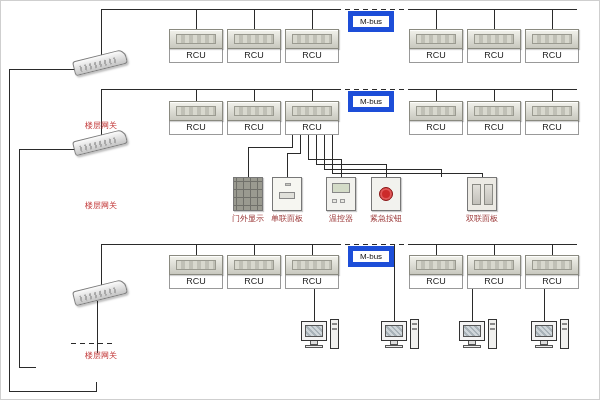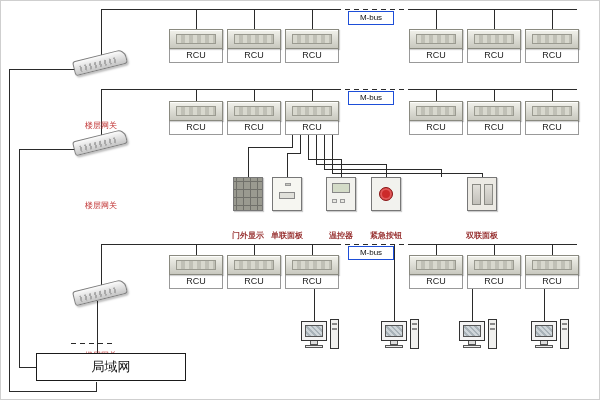--- a/index.html
+++ b/index.html
@@ -10,36 +10,36 @@
   .wire.d { stroke-dasharray:5 4; }
 
   .rcu { position:absolute; width:54px; }
   .rcu-box { height:20px; background:linear-gradient(#f2f2ec,#c8c8bf); border:1px solid #8a8a80;
              position:relative; box-shadow:inset 0 1px 0 #fdfdfb, 1px 1px 1px rgba(0,0,0,.18); }
   .rcu-vent { position:absolute; left:6px; top:4px; right:6px; bottom:4px; border:1px solid #9a9a90;
               background:repeating-linear-gradient(90deg,#d8d8ce 0 4px,#c0c0b6 4px 8px); }
   .rcu-label { height:14px; background:#fff; border:1px solid #999; border-top:none;
                font-size:9px; line-height:13px; text-align:center; color:#222; }
 
-  .mbus { position:absolute; left:347px; width:46px; height:14px; background:#fff; border:1px solid #1d4ed8;
+  .mbus { position:absolute; left:347px; width:46px; height:21px; background:#fff; border:5px solid #1d4ed8;
           font-size:8px; line-height:12px; text-align:center; color:#111; z-index:3; }
 
   .gw { position:absolute; width:56px; height:40px; }
   .gw-body { position:absolute; left:0; top:4px; width:54px; height:15px;
              background:linear-gradient(#fbfbfb,#c6c6c6); border:1px solid #7d7d7d;
              border-radius:3px 8px 3px 3px; transform:rotate(-14deg);
              box-shadow:1px 2px 2px rgba(0,0,0,.25); }
   .gw-vents { position:absolute; left:5px; bottom:2px; right:10px; height:6px;
               background:repeating-linear-gradient(90deg,#a8a8a8 0 2px,transparent 2px 5px); }
   .gw-label { position:absolute; top:30px; width:56px; text-align:center; font-size:8px; color:#c03030; white-space:nowrap;margin-top:39px; }
 
   .fd { position:absolute; width:30px; top:176px; }
   .fd-box { height:34px; border:1px solid #777; background:#f2f2ee; position:relative;
             box-shadow:1px 1px 1px rgba(0,0,0,.2); }
-  .fd-label { margin-top:19px; width:40px; margin-left:-5px; text-align:center; font-size:8px; color:#993333; white-space:nowrap;font-weight:bold; }
+  .fd-label { margin-top:2px; width:40px; margin-left:-5px; text-align:center; font-size:8px; color:#993333; white-space:nowrap; }
   .fd-door { background:#9a9a90;
              background-image:linear-gradient(#70706a 1px,transparent 1px),linear-gradient(90deg,#70706a 1px,transparent 1px);
              background-size:7px 8px; background-position:2px 3px; }
   .fd-card { background:#f6f6f1; }
   .fd-card .led { position:absolute; left:12px; top:5px; width:6px; height:3px; background:#c8c8c0; border:1px solid #999; }
   .fd-card .slot { position:absolute; left:6px; top:14px; width:16px; height:7px; border:1px solid #888; background:#e0e0da; }
   .fd-thermo .lcd { position:absolute; left:5px; top:5px; width:18px; height:10px; border:1px solid #888; background:#d4dcc8; }
   .fd-thermo .btn { position:absolute; width:5px; height:4px; border:1px solid #999; background:#e8e8e2; top:21px; }
   .fd-emg .ring { position:absolute; left:7px; top:9px; width:14px; height:14px; border-radius:50%;
                   background:#cc2a2a; border:1px solid #881818; box-shadow:inset 0 0 0 2px #e05a5a; }
@@ -164,21 +164,20 @@
     <div class="fd-label">紧急按钮</div>
   </div>
   <div class="fd" style="left:466px">
     <div class="fd-box fd-double">
       <div class="rocker r1"></div>
       <div class="rocker r2"></div>
     </div>
     <div class="fd-label">双联面板</div>
   </div>
 
-  <div class="lan">局域网</div>
 <div class="rcu" style="left: 168px; top: 28px;">
       <div class="rcu-box">
         <div class="rcu-vent"></div>
       </div>
       <div class="rcu-label">RCU</div>
     </div>
     <div class="rcu" style="left: 226px; top: 28px;">
       <div class="rcu-box">
         <div class="rcu-vent"></div>
       </div>

